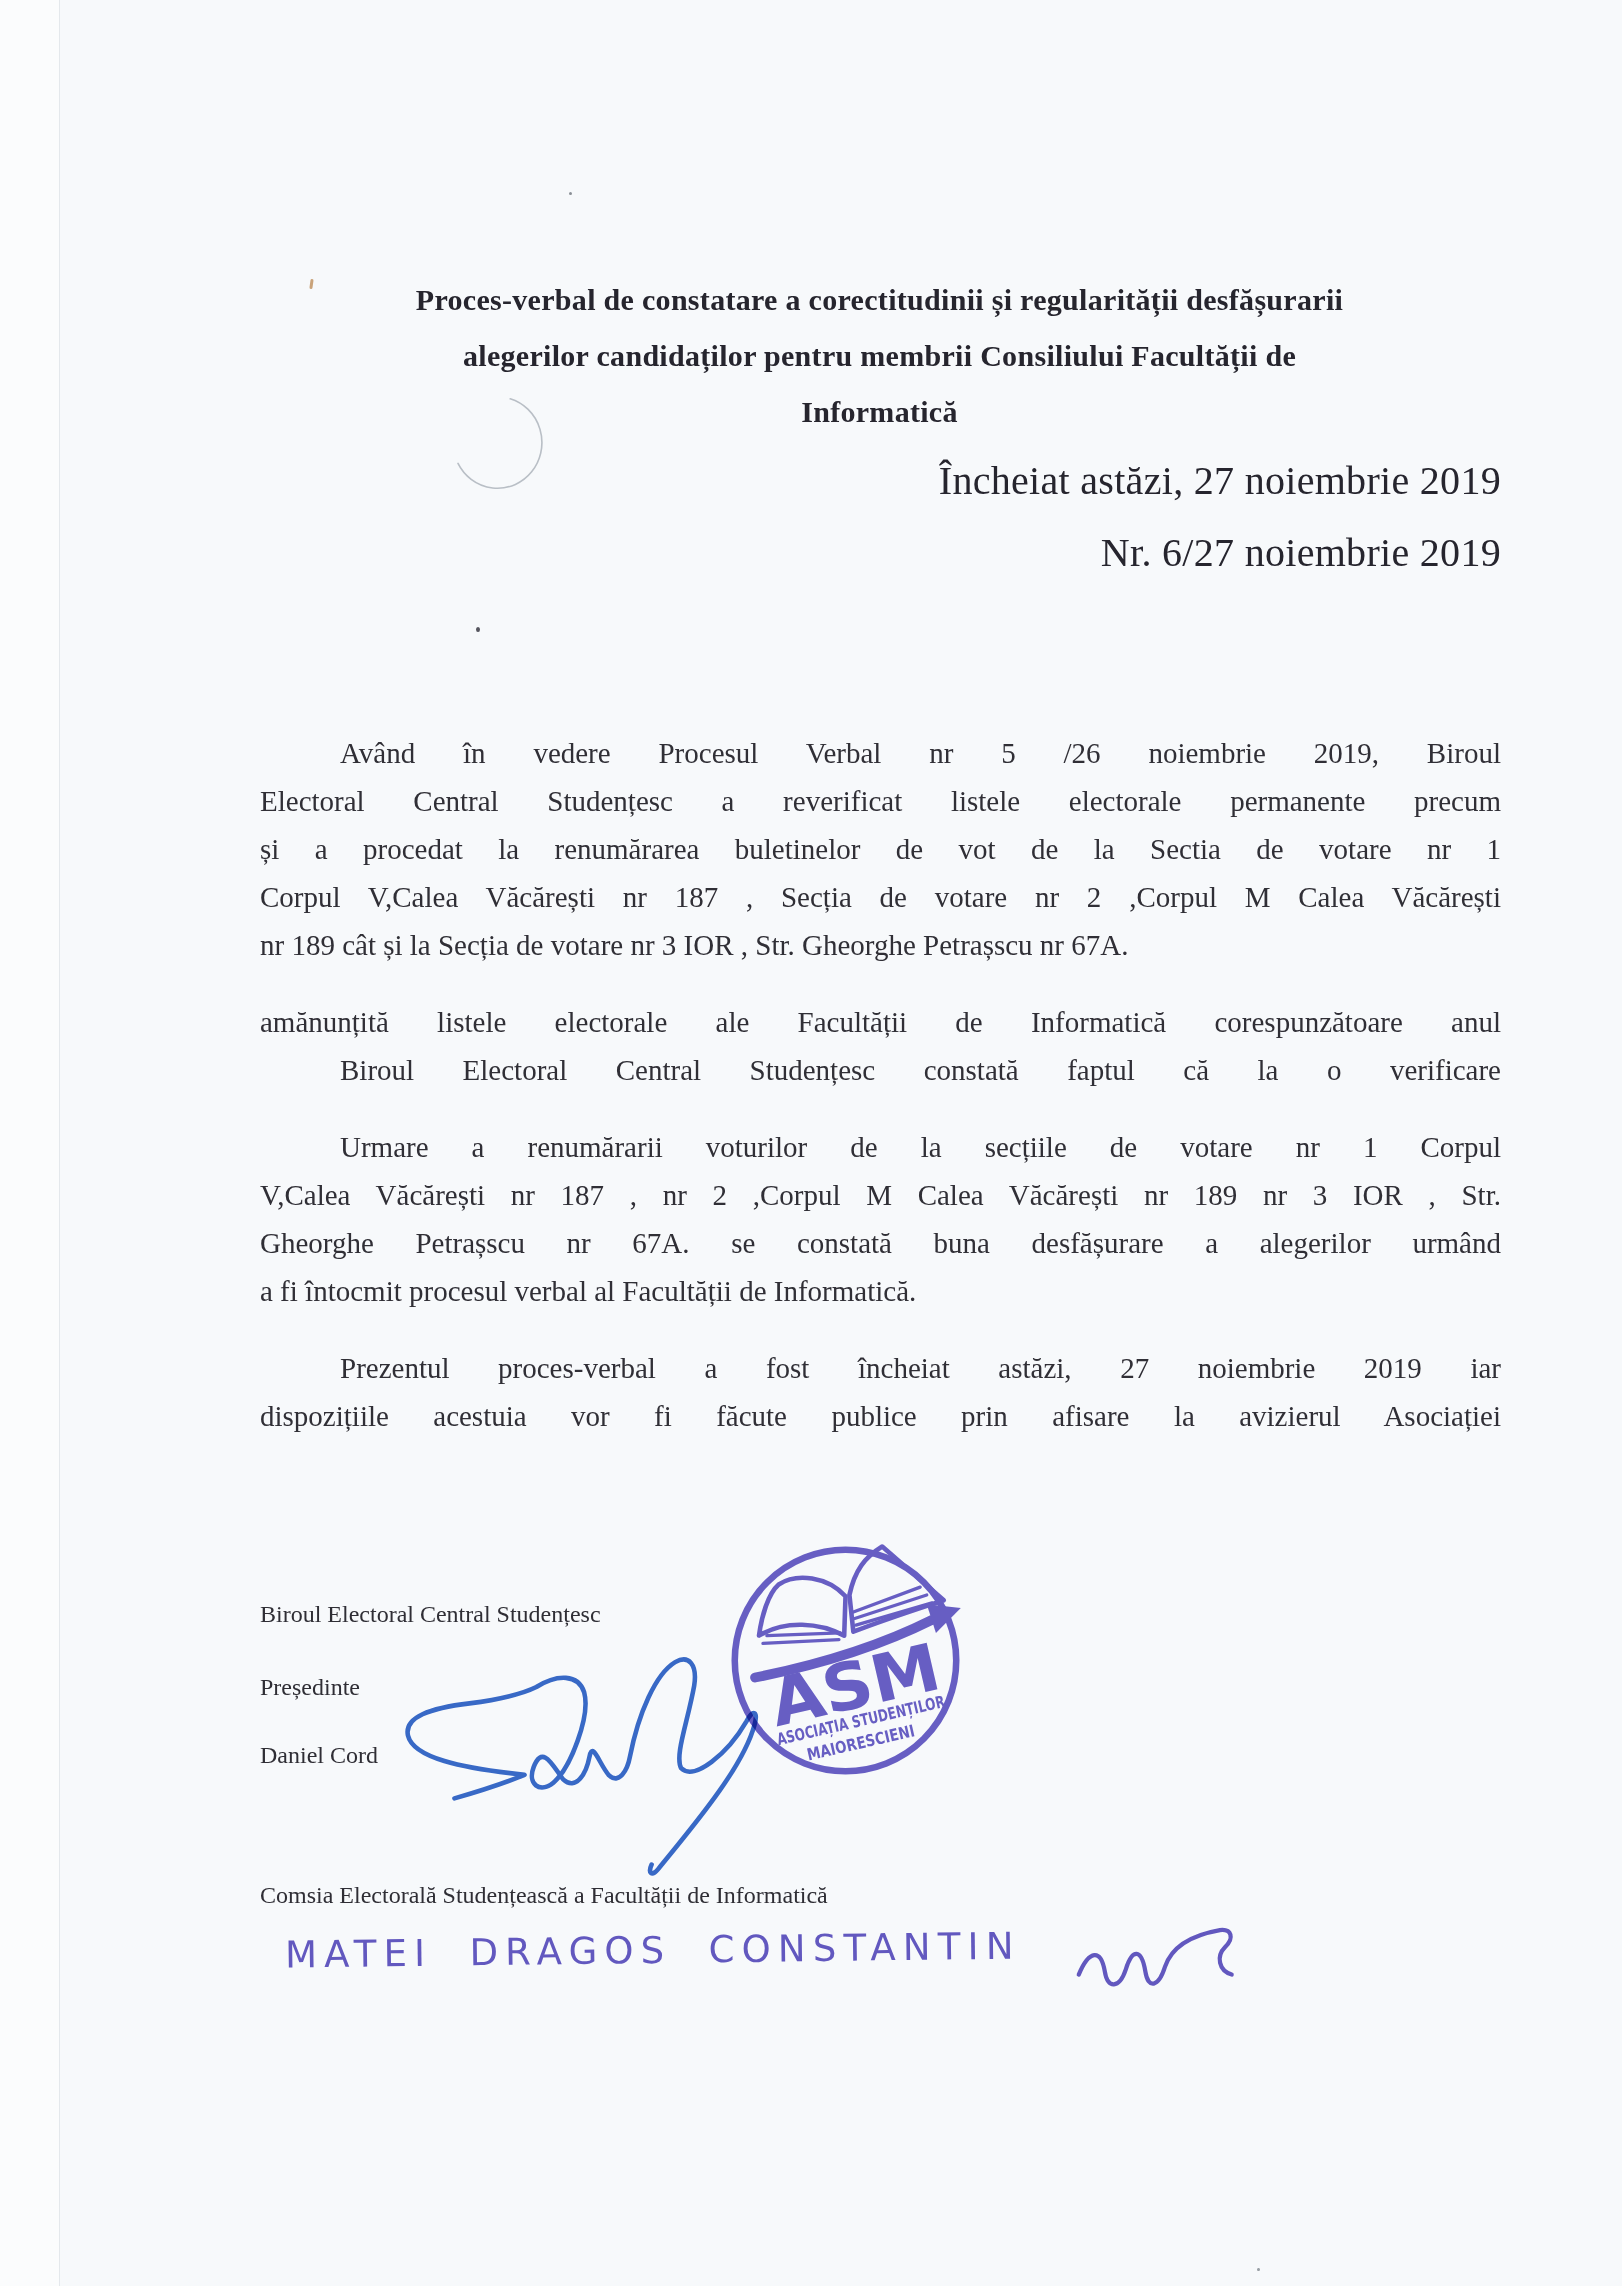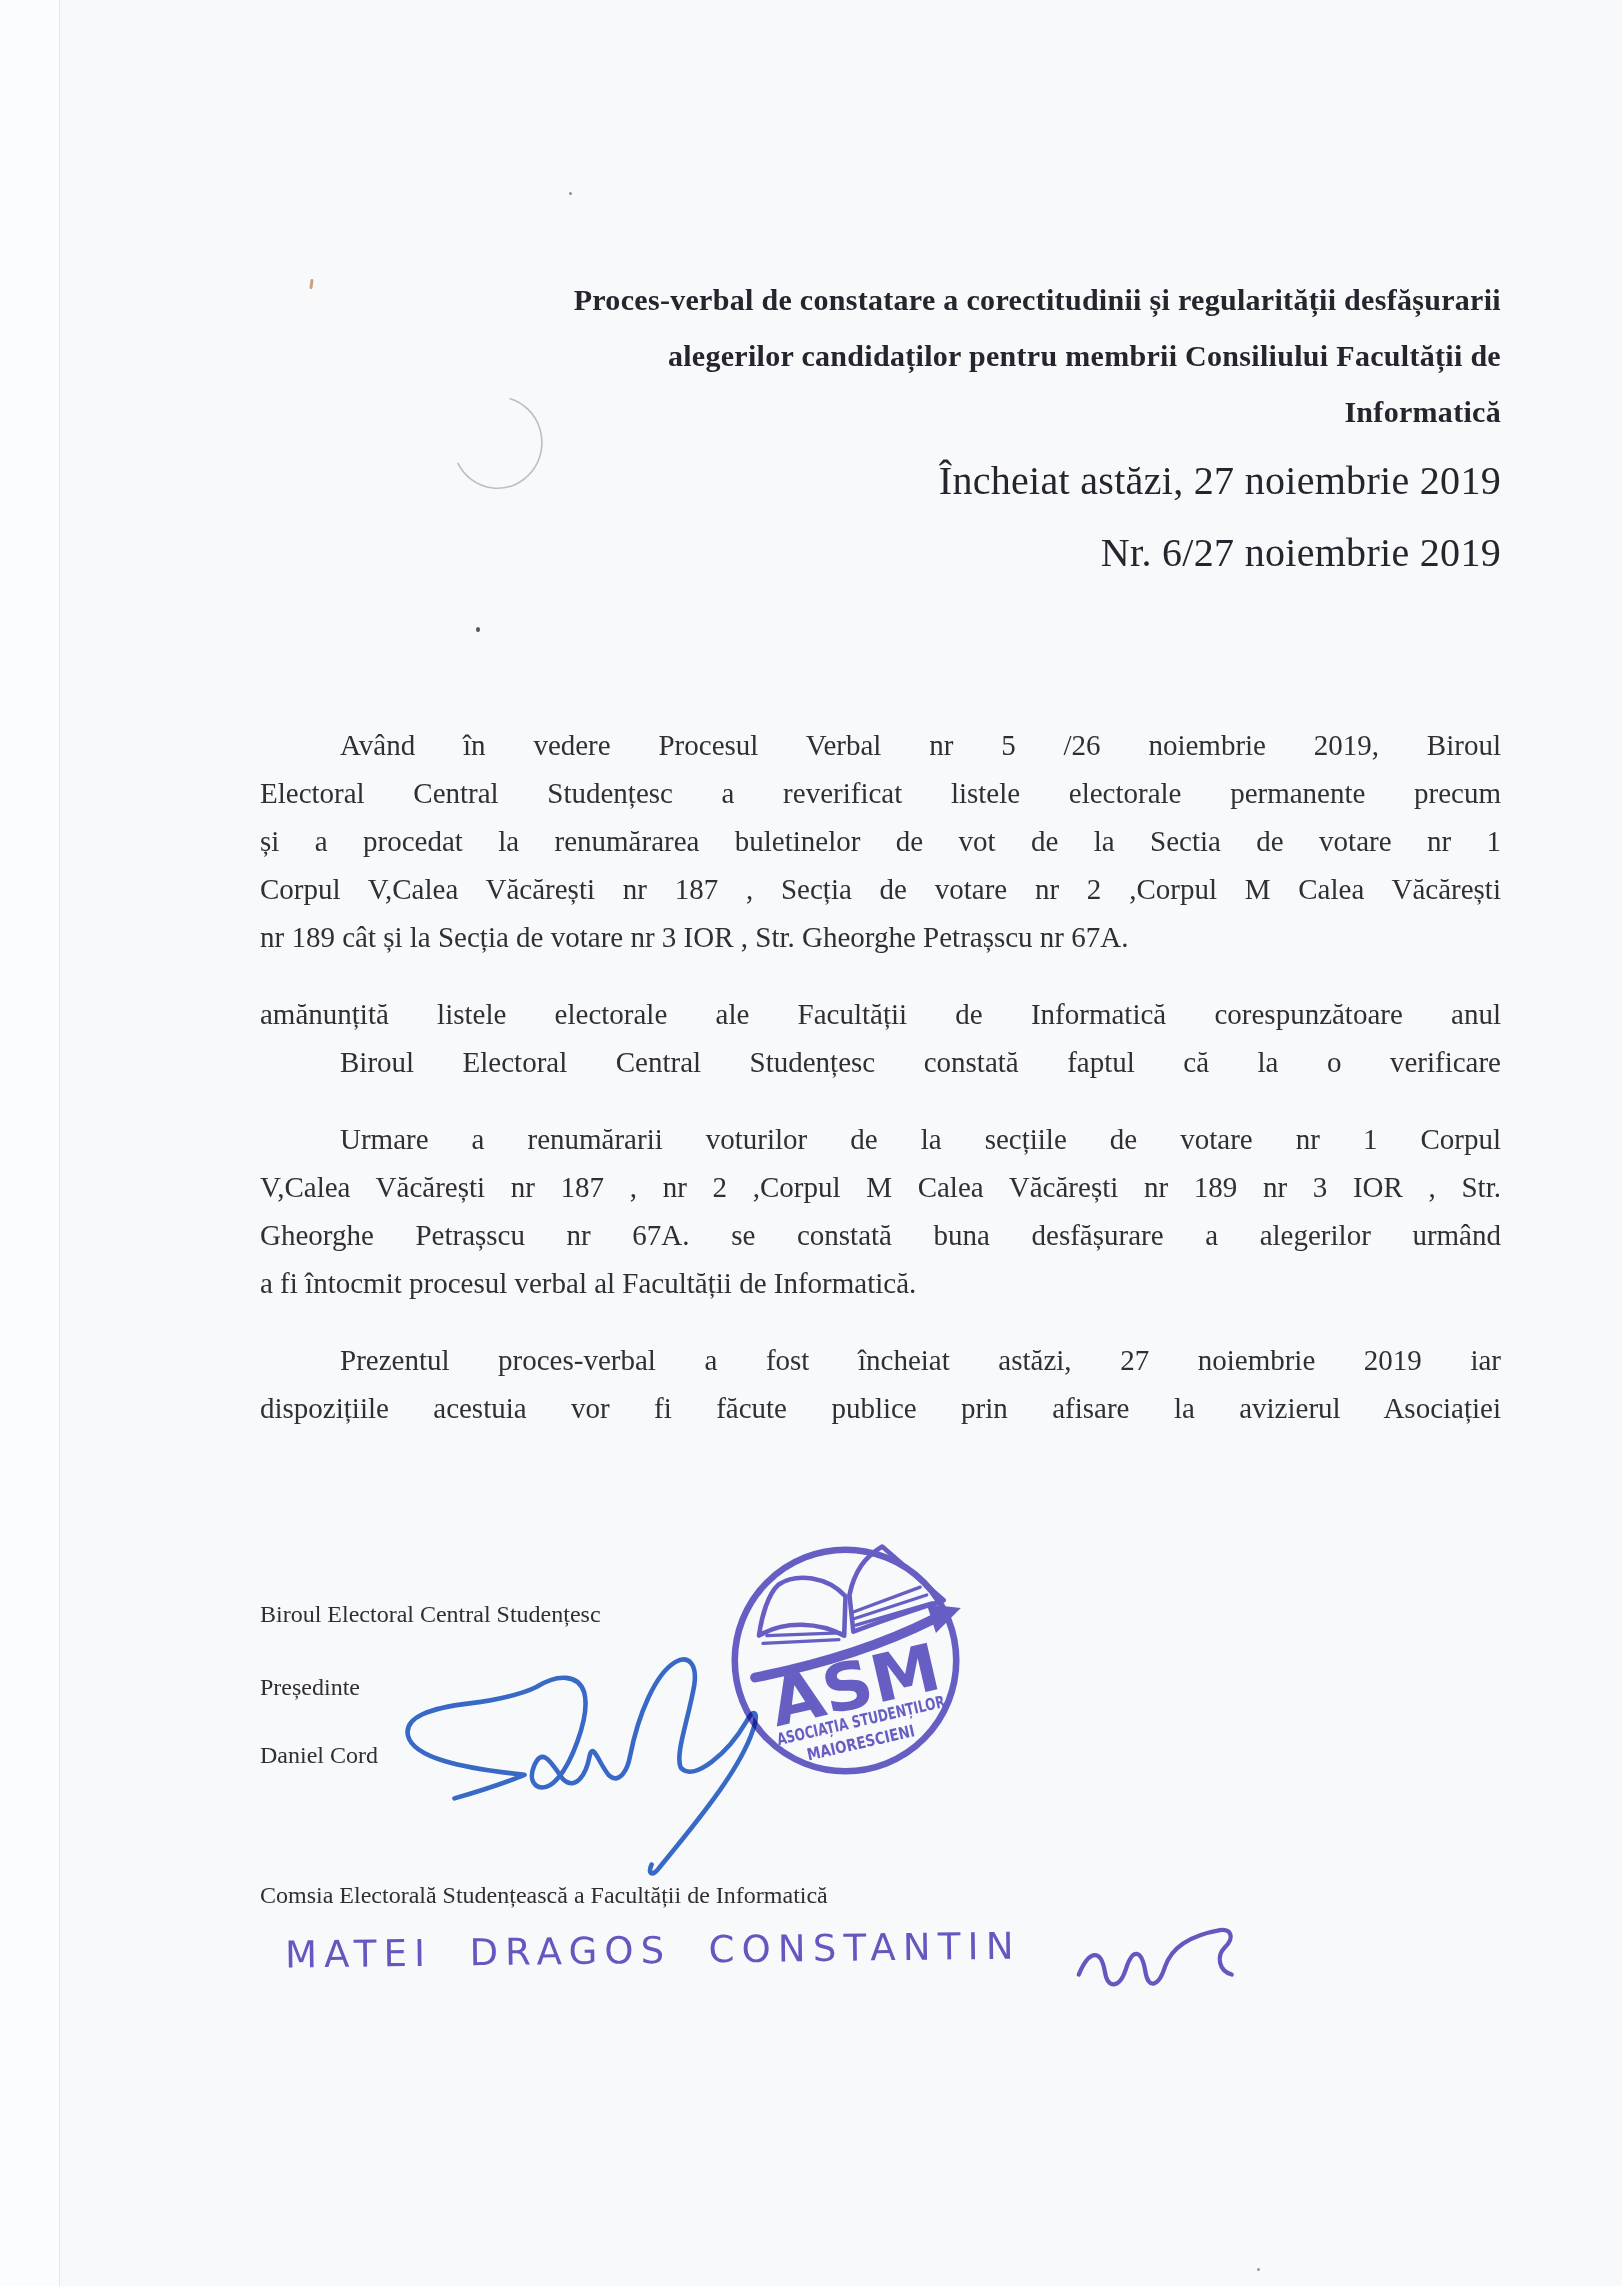--- a/index.html
+++ b/index.html
@@ -33,21 +33,21 @@
     left: 0; top: 0;
     width: 59px; height: 2286px;
     background: #fbfcfd;
   }
 
   
   .title-block {
     position: absolute;
     left: 258px; top: 272px;
     width: 1243px;
-    text-align: right;
+    text-align: center;
     font-weight: bold;
     font-size: 30px;
     line-height: 56px;
     color: #26252e;
     letter-spacing: 0.3px;
   }
   .meta-line {
     position: absolute;
     left: 258px;
     width: 1243px;
@@ -60,21 +60,21 @@
   .meta-subtitle { top: 457px; }
   .meta-number   { top: 529px; }
 
   .body-block {
     position: absolute;
     left: 260px; top: 721px;
     width: 1241px;
     font-size: 29px;
     color: #302f36;
   }
-  .para { margin: 0 0 29px 0; }
+  .para { margin: 8px 0 29px 0; }
   .jline {
     line-height: 48px;
     text-align: justify;
     text-align-last: justify;
     white-space: normal;
   }
   .jline.first { text-indent: 80px; }
   .jline.last  { text-align-last: left; }
   .u {
     text-decoration: underline;

